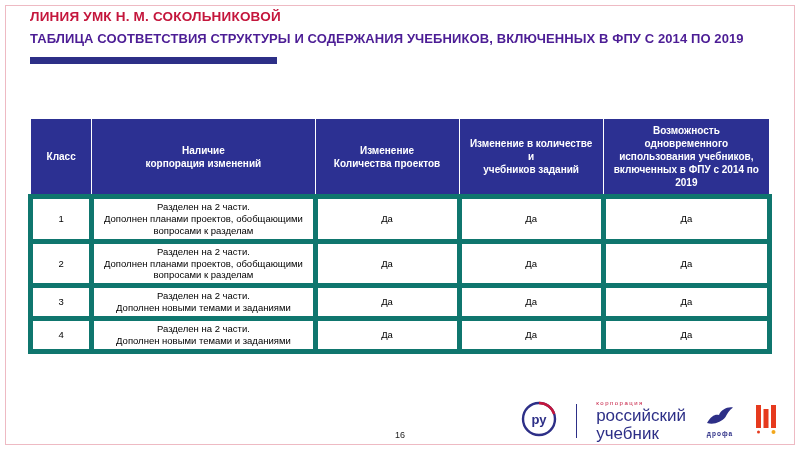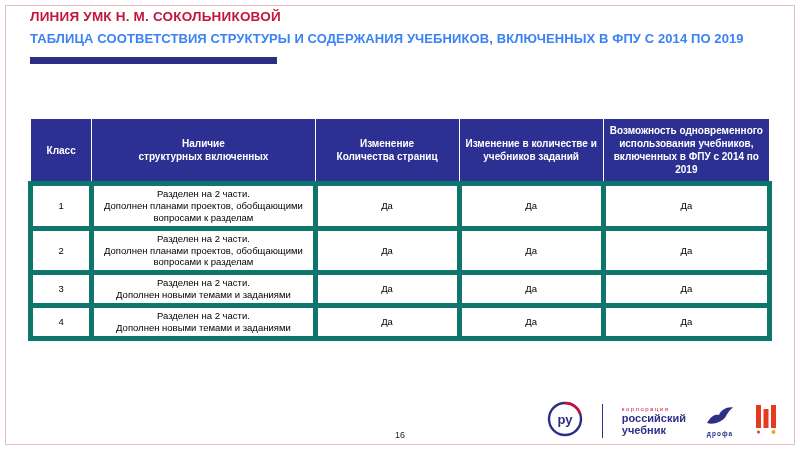--- a/index.html
+++ b/index.html
@@ -20,40 +20,40 @@
     pointer-events: none;
   }
   .title {
     position: absolute; left: 30px; top: 9px;
     font-size: 13.5px; font-weight: 700;
     color: #c4163c; letter-spacing: .2px;
   }
   .subtitle {
     position: absolute; left: 30px; top: 31px;
     font-size: 13px; font-weight: 700;
-    color: #3b82f6; letter-spacing: .1px;
+    color: #4c1d95; letter-spacing: .1px;
     width: 745px;
   }
   .accent {
     position: absolute; left: 30px; top: 57px;
     width: 247px; height: 7px;
     background: #2d2f87;
   }
   table.cmp {
     position: absolute; left: 28px; top: 118px;
     width: 744px;
     border-collapse: collapse;
     table-layout: fixed;
   }
   .cmp th {
     background: #2c3092; color: #ffffff;
     font-size: 10px; font-weight: 700;
     border: 1px solid #ffffff;
     border-bottom-color: #2c2c5e;
-    padding: 5px 1px;
+    padding: 5px 7px;
     text-align: center; vertical-align: middle;
     white-space: pre-line; line-height: 1.3;
   }
   .cmp td {
     border: 5px solid #0f766e;
     font-size: 9.5px; color: #000000;
     text-align: center; vertical-align: middle;
     padding: 2px 4px;
     white-space: pre-line; line-height: 1.25;
   }
@@ -65,21 +65,21 @@
     font-size: 9px; color: #222222; margin-top: 44px;
   }
   .logos {
     position: absolute; right: 22px; bottom: 7px;
     display: flex; align-items: center; gap: 19px;
     height: 44px;
   }
   .logo-sep { width: 1px; height: 34px; background: #2d2f87; }
   .brand-text { display: flex; flex-direction: column; line-height: 1.05; }
   .korp { font-size: 6px; color: #c4163c; letter-spacing: 1.5px; margin-bottom: 1px; }
-  .brand-line { font-size: 11px; font-weight: 700; color: #2d2f87; }
+  .brand-line { font-size: 17px; font-weight: 400; color: #2d2f87; }
   .drofa { display: flex; flex-direction: column; align-items: center; }
   .drofa-label { font-size: 6.5px; font-weight: 700; color: #2d2f87; letter-spacing: 1px; margin-top: 1px; }
 </style>
 </head>
 <body>
 
 <div class="slide">
 
   <div class="frame"></div>
 
@@ -92,23 +92,23 @@
       <col style="width:8.3%">
       <col style="width:30.2%">
       <col style="width:19.5%">
       <col style="width:19.5%">
       <col style="width:22.5%">
     </colgroup>
     <thead>
       <tr>
         <th>Класс</th>
         <th>Наличие
-структурных включенных</th>
+корпорация изменений</th>
         <th>Изменение
-Количества страниц</th>
+Количества проектов</th>
         <th>Изменение в количестве и
 учебников заданий</th>
         <th>Возможность одновременного
 использования учебников,
 включенных в ФПУ с 2014 по
 2019</th>
       </tr>
     </thead>
     <tbody>
       <tr class="tall">

